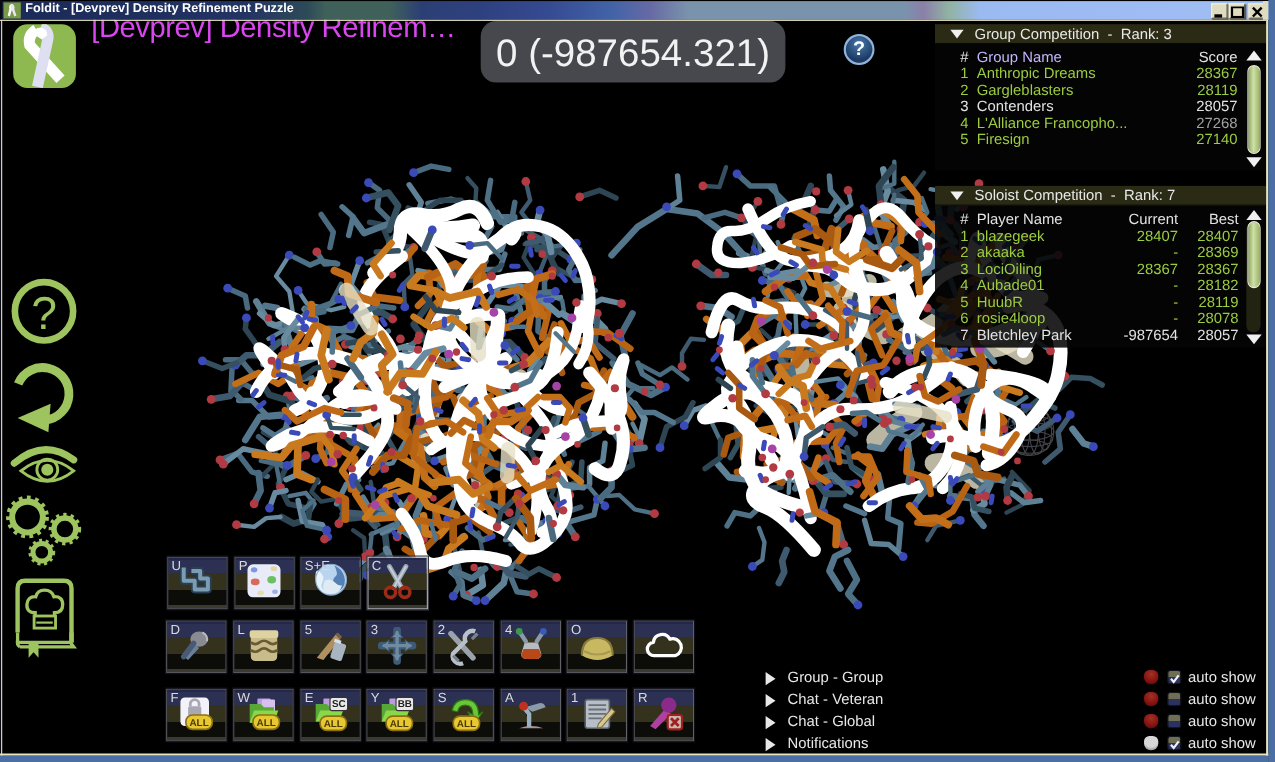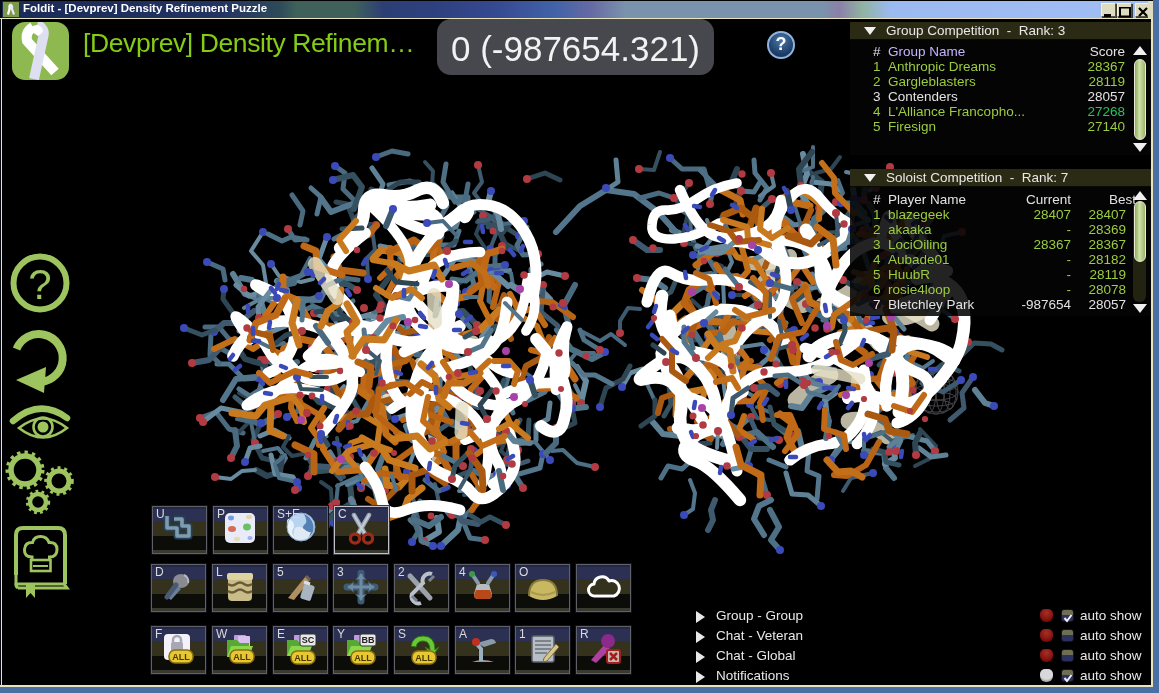--- a/index.html
+++ b/index.html
@@ -1,19 +1,19 @@
 <!DOCTYPE html>
 <html><head><meta charset="utf-8"><style>
 * { margin:0; padding:0; box-sizing:border-box; }
 html,body { width:1159px; height:693px; background:#000; overflow:hidden; font-family:"Liberation Sans",sans-serif; position:relative; }
 #titlebar { position:absolute; left:2px; top:1px; width:1155px; height:17px; background:linear-gradient(to right,#1b2b58 0%,#1e2f5e 11%,#233364 19%,#2d4a58 24%,#3f615a 25.5%,#3f615a 30.5%,#2c3f74 33%,#2e4180 38%,#364a92 43%,#4263a8 48%,#666aa4 51%,#7a93ac 54%,#7a93ac 71%,#8a80a8 72.5%,#90b3a2 74.5%,#9cbaf2 77%,#a0bdf4 100%); z-index:10; }
 #titlebar .ttext { position:absolute; left:21px; top:1px; font-size:11.5px; font-weight:bold; color:#fff; letter-spacing:0px; }
 .wbtn { position:absolute; top:2px; width:15px; height:14px; background:#dedbbe; border:1px solid; border-color:#f4f2e2 #55544a #55544a #f4f2e2; box-shadow:1px 1px 0 #3a3a32; }
 #borders div { position:absolute; z-index:30; }
-#ptitle { position:absolute; left:83px; top:28px; font-size:26.5px; color:#84cc16; letter-spacing:-0.4px; z-index:5; }
+#ptitle { position:absolute; left:83px; top:10px; font-size:26.5px; color:#d946ef; letter-spacing:-0.4px; z-index:5; }
 #scorebox { position:absolute; left:437px; top:19px; width:277px; height:56px; background:#47474e; border-radius:14px; z-index:5; text-align:center; }
 #scorebox span { font-size:35px; color:#f2f2f2; line-height:59px; }
 .phead { position:absolute; left:850px; width:301px; height:18px; background:#2b2b15; border-bottom:1px solid #0a0a04; z-index:6; color:#e8e8e8; font-size:13.5px; }
 .phead .ph { position:absolute; left:36px; top:1px; }
 .phead .tri2 { position:absolute; left:14px; top:5px; width:0; height:0; border-left:6px solid transparent; border-right:6px solid transparent; border-top:8px solid #f0f0f0; }
 .panelbg { position:absolute; left:850px; width:301px; background:rgba(5,5,5,0.88); z-index:5; }
 .prow { position:absolute; font-size:13.5px; z-index:7; white-space:nowrap; }
 .tbtn { position:absolute; width:55px; height:48px; border:1px solid #606068; outline:1px solid #101018; background:linear-gradient(to bottom,#23284a 0 2px,#2c3154 2px 31%,#34321c 31% 64%,#0c0c08 64% 94%,#3a3a30 94% 100%); z-index:6; }
 .tbtn .tl { position:absolute; left:3px; top:0px; font-size:12px; color:#dadada; z-index:2; }
 .ticon { position:absolute; left:8px; top:5px; }
@@ -1261,37 +1261,37 @@
 <div class="prow" style="top:59px;left:888px;color:#9ccc3f">Anthropic Dreams</div>
 <div class="prow" style="top:59px;right:34px;color:#9ccc3f;text-align:right">28367</div>
 <div class="prow" style="top:74px;left:873px;color:#9ccc3f">2</div>
 <div class="prow" style="top:74px;left:888px;color:#9ccc3f">Gargleblasters</div>
 <div class="prow" style="top:74px;right:34px;color:#9ccc3f;text-align:right">28119</div>
 <div class="prow" style="top:89px;left:873px;color:#e2e2e2">3</div>
 <div class="prow" style="top:89px;left:888px;color:#e2e2e2">Contenders</div>
 <div class="prow" style="top:89px;right:34px;color:#e2e2e2;text-align:right">28057</div>
 <div class="prow" style="top:104px;left:873px;color:#9ccc3f">4</div>
 <div class="prow" style="top:104px;left:888px;color:#9ccc3f">L'Alliance Francopho...</div>
-<div class="prow" style="top:104px;right:34px;color:#22c55e;text-align:left">27268</div>
+<div class="prow" style="top:104px;right:34px;color:#a3a3a3;text-align:left">27268</div>
 <div class="prow" style="top:119px;left:873px;color:#9ccc3f">5</div>
 <div class="prow" style="top:119px;left:888px;color:#9ccc3f">Firesign</div>
 <div class="prow" style="top:119px;right:34px;color:#9ccc3f;text-align:right">27140</div>
 <div style="position:absolute;z-index:7;left:1133px;top:46px;width:0;height:0;border-left:7px solid transparent;border-right:7px solid transparent;border-bottom:9px solid #f0f0f0"></div>
 <div style="position:absolute;z-index:7;left:1133px;top:143px;width:0;height:0;border-left:7px solid transparent;border-right:7px solid transparent;border-top:9px solid #f0f0f0"></div>
 <div style="position:absolute;z-index:7;left:1134px;top:59px;width:12px;height:81px;background:linear-gradient(to right,#8faa60,#cfe0a8 45%,#9cb468);border:1.5px solid #ecebd8;border-radius:7px;box-sizing:border-box"></div>
 
 <div class="panelbg" style="top:169px;height:147px"></div>
 <div class="phead" style="top:169px">
     <div class="tri2"></div>
     <span class="ph">Soloist Competition&nbsp; -&nbsp; Rank: 7</span>
   </div>
 <div class="prow" style="top:192px;left:873px;color:#e2e2e2">#</div>
 <div class="prow" style="top:192px;left:888px;color:#e2e2e2">Player Name</div>
 <div class="prow" style="top:192px;right:88px;color:#e2e2e2;text-align:right">Current</div>
-<div class="prow" style="top:192px;right:23px;color:#e2e2e2;text-align:right">Best</div>
+<div class="prow" style="top:192px;right:33px;color:#e2e2e2;text-align:right">Best</div>
 <div class="prow" style="top:207px;left:873px;color:#9ccc3f">1</div>
 <div class="prow" style="top:207px;left:888px;color:#9ccc3f">blazegeek</div>
 <div class="prow" style="top:207px;right:88px;color:#9ccc3f;text-align:right">28407</div>
 <div class="prow" style="top:207px;right:33px;color:#9ccc3f;text-align:right">28407</div>
 <div class="prow" style="top:222px;left:873px;color:#9ccc3f">2</div>
 <div class="prow" style="top:222px;left:888px;color:#9ccc3f">akaaka</div>
 <div class="prow" style="top:222px;right:88px;color:#9ccc3f;text-align:right">-</div>
 <div class="prow" style="top:222px;right:33px;color:#9ccc3f;text-align:right">28369</div>
 <div class="prow" style="top:237px;left:873px;color:#9ccc3f">3</div>
 <div class="prow" style="top:237px;left:888px;color:#9ccc3f">LociOiling</div>

